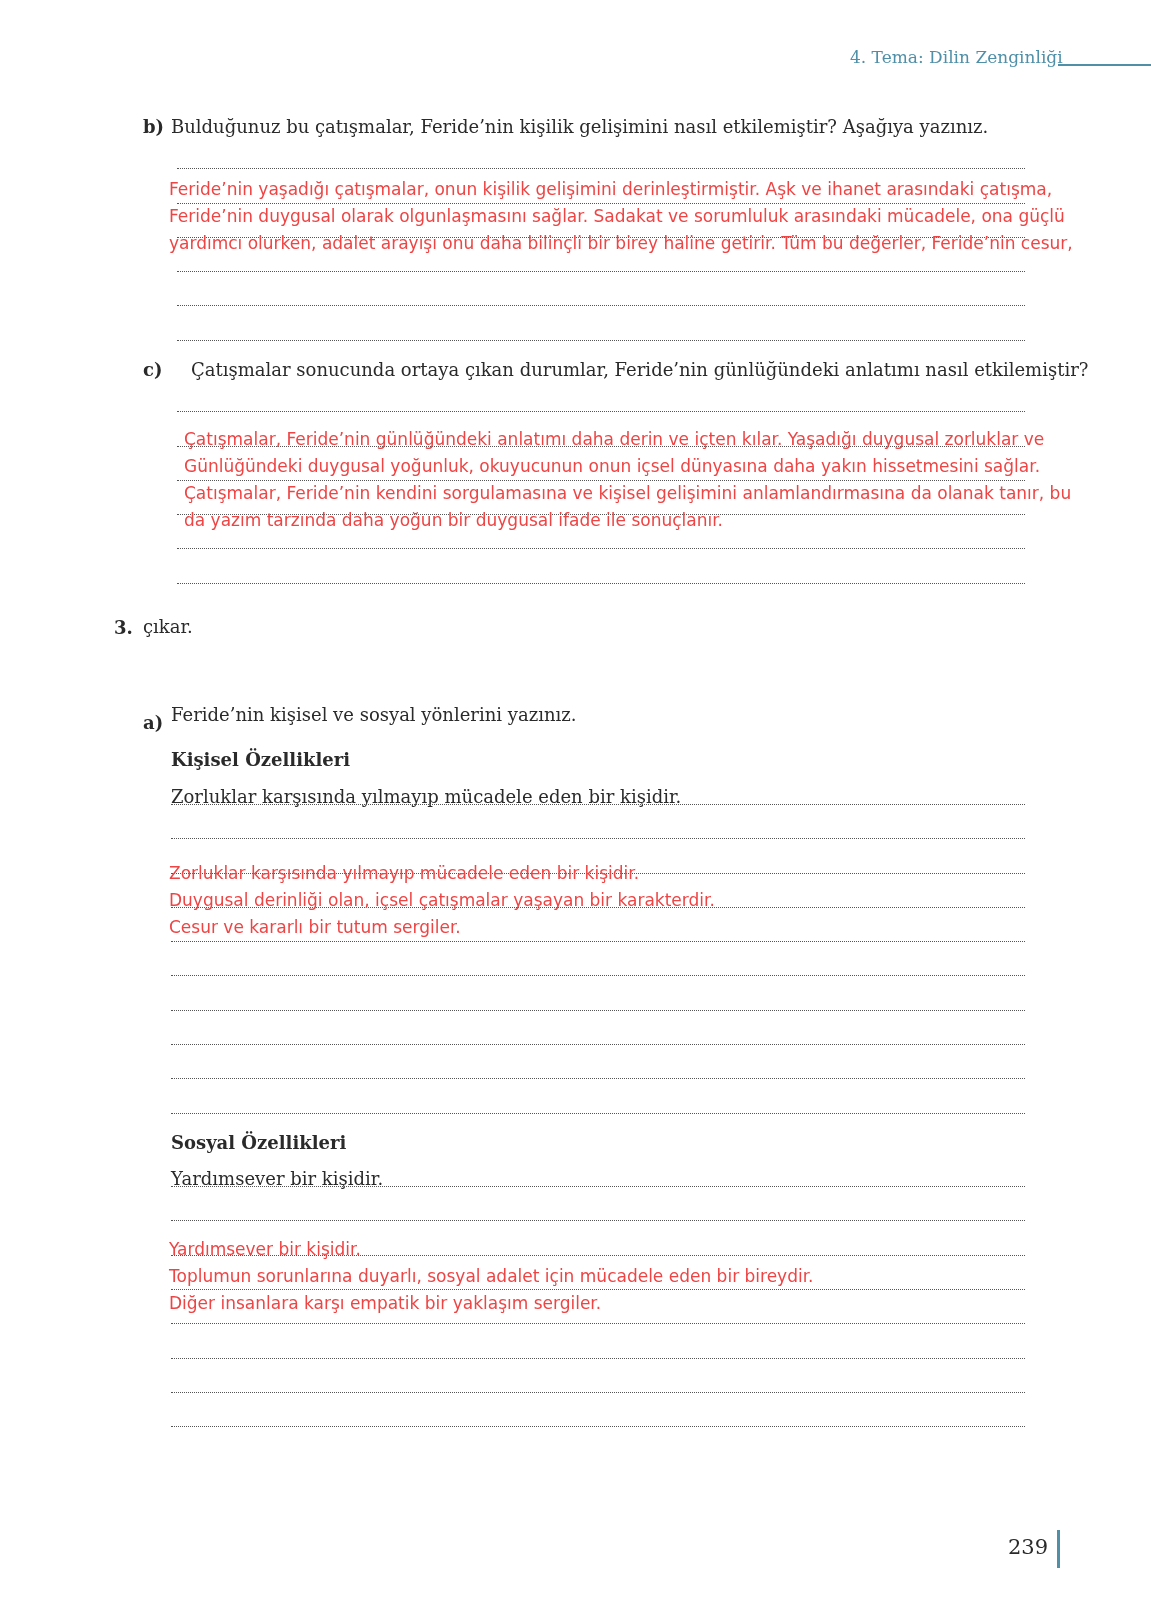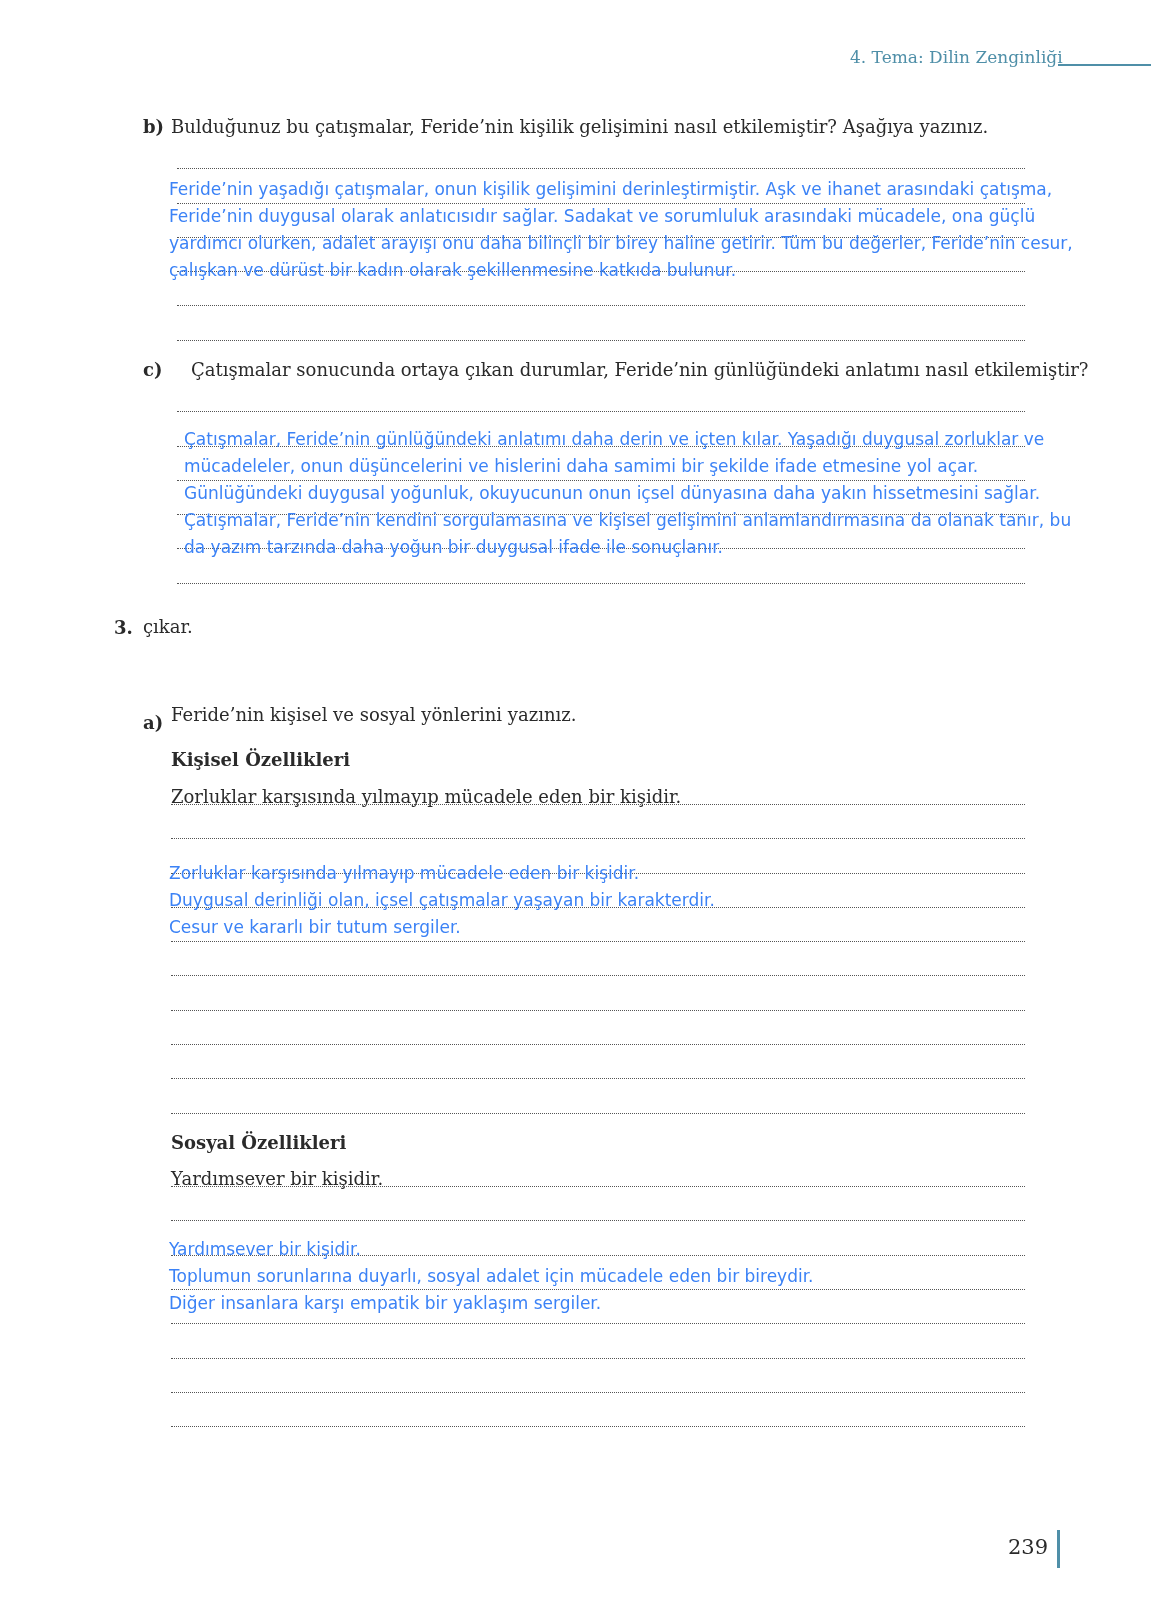--- a/index.html
+++ b/index.html
@@ -7,21 +7,21 @@
          font-family: "DejaVu Serif", "Liberation Serif", serif; color: #2a2a2a; }
   .abs { position: absolute; }
   .header-title { left: 850px; top: 47px; font-size: 17px; color: #4f8fa8;
                   font-family: "DejaVu Serif", serif; white-space: nowrap; }
   .header-rule { left: 1058px; top: 64px; width: 93px; height: 2px; background: #4f8fa8; }
   .q-label { font-weight: bold; font-size: 18px; }
   .q-text { font-size: 18px; white-space: nowrap; }
   .para { font-size: 18px; line-height: 27px; }
   .section-head { font-weight: bold; font-size: 18px; }
   .dotline { height: 0; border-top: 1px dotted #555; }
-  .answer { font-family: "DejaVu Sans", "Liberation Sans", sans-serif; color: #3b82f6;
+  .answer { font-family: "DejaVu Sans", "Liberation Sans", sans-serif; color: #ef4444;
             font-size: 17px; line-height: 28px; white-space: nowrap; }
   .printed-answer { font-size: 18px; white-space: nowrap; color: #2a2a2a; }
   .page-num { left: 1008px; top: 1535px; font-size: 21px; color: #2a2a2a; }
   .page-bar { left: 1057px; top: 1530px; width: 3px; height: 38px; background: #4f8fa8; }
 </style>
 </head>
 <body>
 
 <div class="abs header-title">4. Tema: Dilin Zenginliği</div>
 <div class="abs header-rule"></div>
@@ -31,38 +31,36 @@
 
 <div class="abs dotline" style="left:177px; top:168px; width:848px;"></div>
 <div class="abs dotline" style="left:177px; top:203px; width:848px;"></div>
 <div class="abs dotline" style="left:177px; top:237px; width:848px;"></div>
 <div class="abs dotline" style="left:177px; top:271px; width:848px;"></div>
 <div class="abs dotline" style="left:177px; top:305px; width:848px;"></div>
 <div class="abs dotline" style="left:177px; top:340px; width:848px;"></div>
 
 <div class="abs answer" style="left:169px; top:176px; line-height:27px;">
   <div>Feride’nin yaşadığı çatışmalar, onun kişilik gelişimini derinleştirmiştir. Aşk ve ihanet arasındaki çatışma,</div>
-  <div>Feride’nin duygusal olarak anlatıcısıdır sağlar. Sadakat ve sorumluluk arasındaki mücadele, ona güçlü</div>
+  <div>Feride’nin duygusal olarak olgunlaşmasını sağlar. Sadakat ve sorumluluk arasındaki mücadele, ona güçlü</div>
   <div>yardımcı olurken, adalet arayışı onu daha bilinçli bir birey haline getirir. Tüm bu değerler, Feride’nin cesur,</div>
-  <div>çalışkan ve dürüst bir kadın olarak şekillenmesine katkıda bulunur.</div>
 </div>
 
 <div class="abs q-label" style="left:143px; top:359px;">c)</div>
 <div class="abs q-text" style="left:171px; top:359px;margin-left:20px;">Çatışmalar sonucunda ortaya çıkan durumlar, Feride’nin günlüğündeki anlatımı nasıl etkilemiştir?</div>
 
 <div class="abs dotline" style="left:177px; top:411px; width:848px;"></div>
 <div class="abs dotline" style="left:177px; top:446px; width:848px;"></div>
 <div class="abs dotline" style="left:177px; top:480px; width:848px;"></div>
 <div class="abs dotline" style="left:177px; top:514px; width:848px;"></div>
 <div class="abs dotline" style="left:177px; top:548px; width:848px;"></div>
 <div class="abs dotline" style="left:177px; top:583px; width:848px;"></div>
 
 <div class="abs answer" style="left:184px; top:426px; line-height:27px;">
   <div>Çatışmalar, Feride’nin günlüğündeki anlatımı daha derin ve içten kılar. Yaşadığı duygusal zorluklar ve</div>
-  <div>mücadeleler, onun düşüncelerini ve hislerini daha samimi bir şekilde ifade etmesine yol açar.</div>
   <div>Günlüğündeki duygusal yoğunluk, okuyucunun onun içsel dünyasına daha yakın hissetmesini sağlar.</div>
   <div>Çatışmalar, Feride’nin kendini sorgulamasına ve kişisel gelişimini anlamlandırmasına da olanak tanır, bu</div>
   <div>da yazım tarzında daha yoğun bir duygusal ifade ile sonuçlanır.</div>
 </div>
 
 <div class="abs q-label" style="left:114px; top:617px;">3.</div>
 <div class="abs para" style="left:143px; top:613px; width:885px;">
   <div style="white-space:nowrap;">çıkar.</div>
 </div>
 

